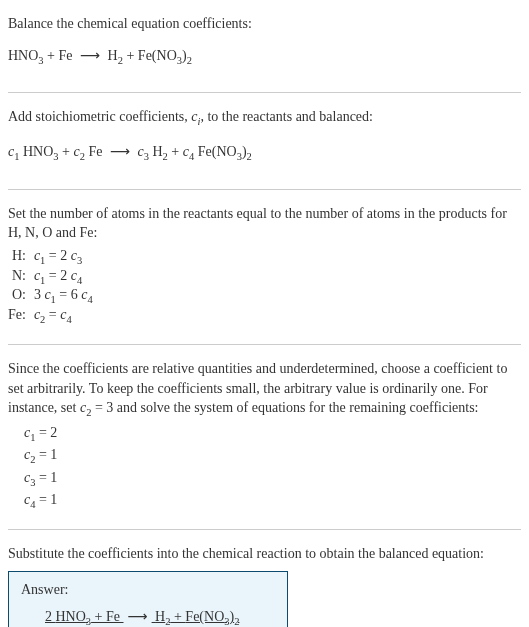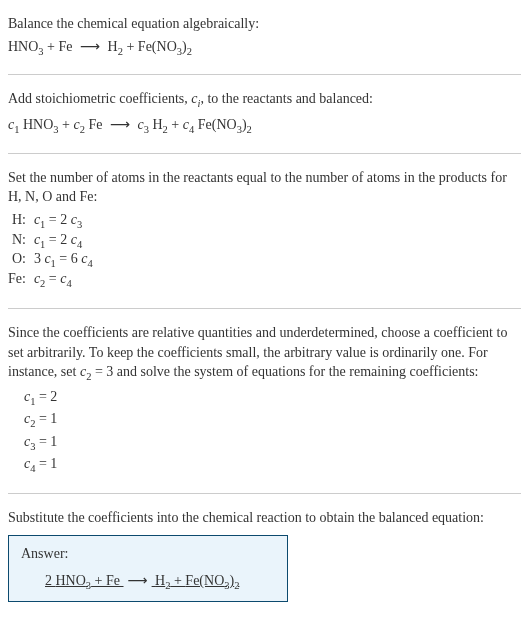--- a/index.html
+++ b/index.html
@@ -21,21 +21,21 @@
     .divider {
       border: none;
       border-top: 1px solid #ccc;
       margin: 8px 0;
     }
     .para {
       line-height: 1.4;
       margin-bottom: 2px;
     }
     .equation {
-      margin: 4px 0;
+      margin: 13px 0;
     }
     .table {
       display: table;
       border-collapse: collapse;
       margin: 4px 0;
     }
     .row {
       display: table-row;
     }
     .cell {
@@ -78,21 +78,21 @@
     }
     .arrow {
       display: inline-block;
       margin: 0 4px;
     }
   </style>
 </head>
 <body>
 
 <div class="section">
-  <div class="para">Balance the chemical equation algebraically:</div>
+  <div class="para">Balance the chemical equation coefficients:</div>
   <div class="equation">
     <span><span>HNO</span><span class="sub">3</span></span><span> + </span><span>Fe</span>
     <span class="arrow">⟶</span>
     <span><span>H</span><span class="sub">2</span></span><span> + </span><span><span>Fe(NO</span><span class="sub">3</span>)<span class="sub">2</span></span>
   </div>
 </div>
 
 <hr class="divider">
 
 <div class="section">

